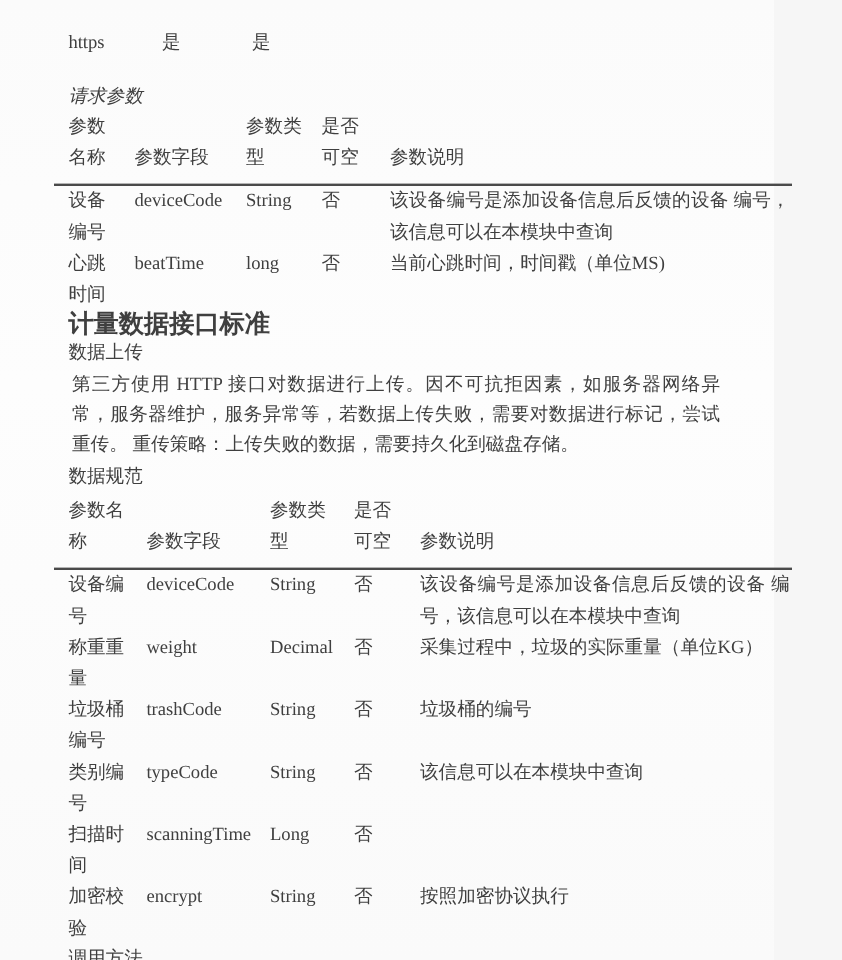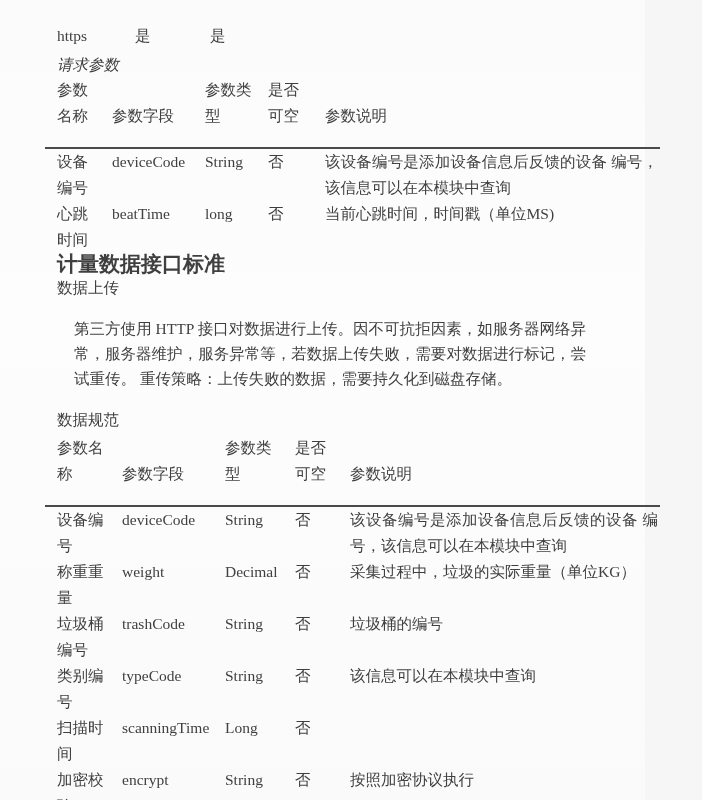--- a/index.html
+++ b/index.html
@@ -27,54 +27,54 @@
   .top-row {
     display: grid;
     grid-template-columns: 78px 75px auto;
     line-height: 20px;
     margin-top: 4px;
   }
   
   .h-italic {
     font-style: italic;
     line-height: 20px;
-    margin-top: 9px;
+    margin-top: 25px;
   }
   .h-italic2 {
     line-height: 23px;
   }
   .h-bold {
     font-weight: 700;
     font-size: 21px;
     line-height: 23px;
   }
   
   .para {
     line-height: 25px;
     text-align: justify;
-    margin: 17px;
+    margin: 3px;
   }
   
   .tbl { width: 603px; }
   .tbl .tr {
     display: grid;
     grid-template-columns: 55px 93px 63px 57px 1fr;
   }
   .tbl.t2 .tr {
     grid-template-columns: 65px 103px 70px 55px 1fr;
   }
   .tr > div {
     line-height: 26px;
     align-self: start;
   }
   .thead {
     margin-top: 2px;
     margin-left: -12px;
     padding-left: 12px;
-    padding-bottom: 18px;
+    padding-bottom: 8px;
     border-bottom: 2px solid #4a4a4a;
   }
   .t2 .thead { margin-top: 4px; }
   .thead > div { align-self: end; }
   .t1 .c1 { padding-right: 12px; }
   .t1 .c3 { padding-right: 6px; }
   .t1 .c4 { padding-right: 12px; }
   .t2 .c1 { padding-right: 8px; }
   .t2 .c3 { padding-right: 10px; }
   .t2 .c4 { padding-right: 10px; }

